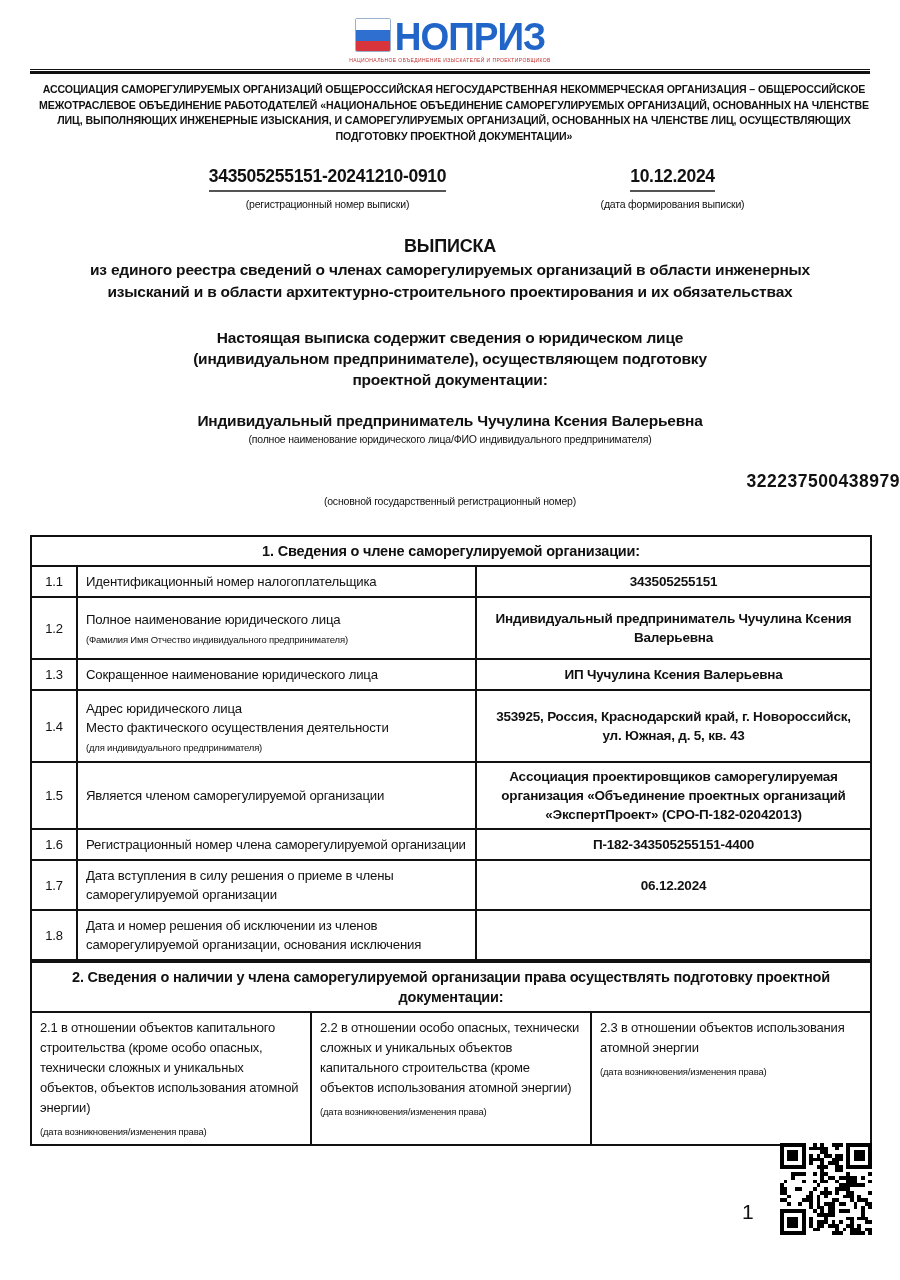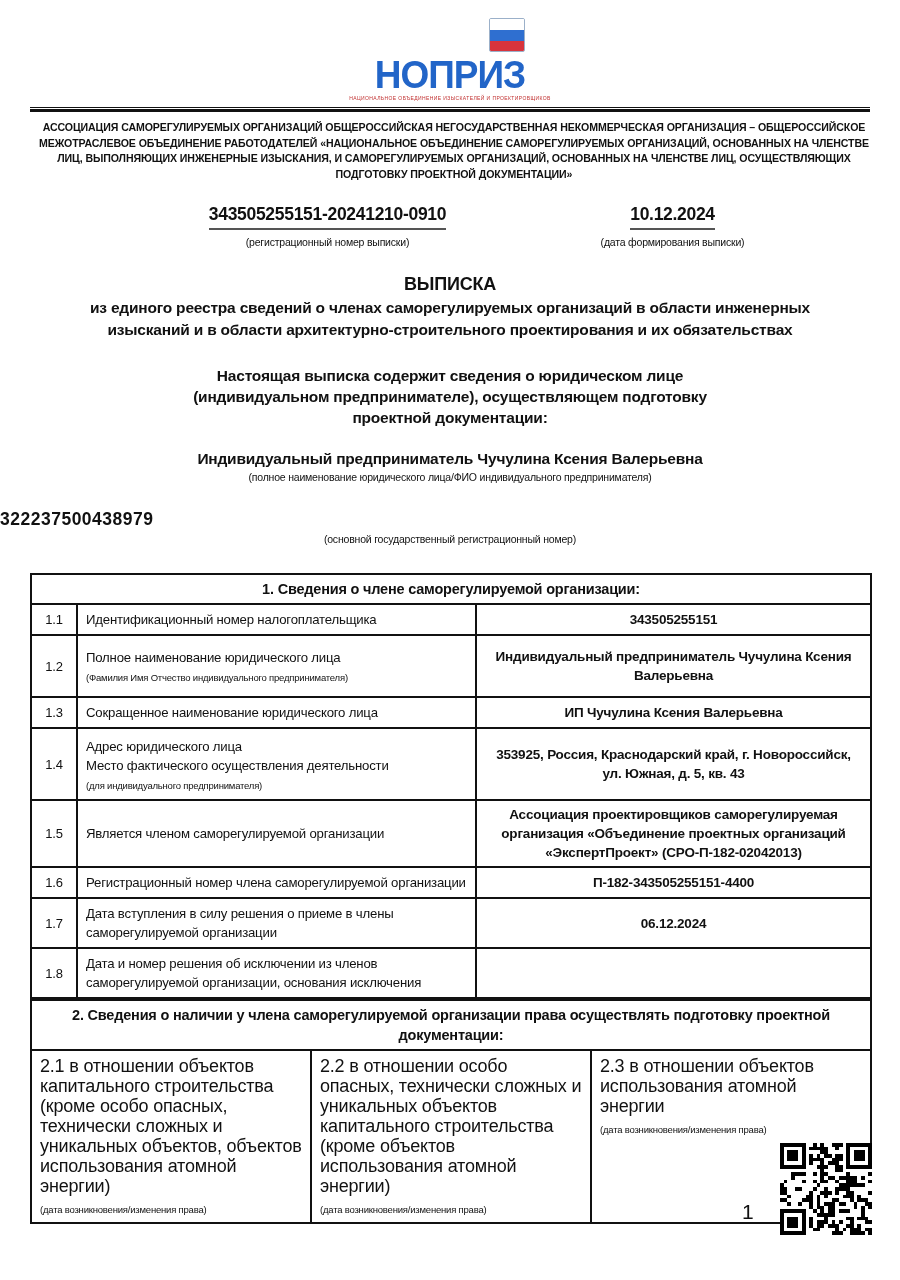--- a/index.html
+++ b/index.html
@@ -6,21 +6,21 @@
   html,body { background:#e8e8e8; }
   body { font-family:"Liberation Sans", sans-serif; color:#111; }
   .page {
     position:relative; width:900px; height:1280px; margin:0 auto;
     background:#ffffff; overflow:hidden;
     letter-spacing:-0.2px;
   }
   
   .logo-block { padding-top:16px; text-align:center; }
   .logo-inner { display:inline-flex; flex-direction:column; align-items:center; }
-  .logo-row { display:inline-flex; align-items:flex-end; gap:4px;flex-direction:column; }
+  .logo-row { display:inline-flex; align-items:flex-start; gap:4px; }
   .flag-emblem { width:36px; height:34px; border:1px solid #9bb0c9; display:flex; flex-direction:column; border-radius:2px; overflow:hidden; }
   .flag-emblem .s1 { flex:1; background:#ffffff; }
   .flag-emblem .s2 { flex:1; background:#2f6fd0; }
   .flag-emblem .s3 { flex:1; background:#d8343c; }
   .logo-name { font-size:37px; font-weight:bold; color:#2265c8; letter-spacing:-1px; line-height:1; transform:scaleY(1.05); }
   .logo-tagline { margin-top:2px; font-size:5px; color:#c03030; letter-spacing:0.4px; white-space:nowrap; }
   
   .double-rule { margin:6px 30px 0 30px; height:5px; border-top:1.5px solid #111; border-bottom:3.5px solid #111; }
   
   .assoc-header {
@@ -32,36 +32,36 @@
   .meta-left { position:absolute; left:135px; width:385px; text-align:center; }
   .meta-right { position:absolute; left:540px; width:265px; text-align:center; }
   .meta-value { display:inline-block; font-size:17.5px; font-weight:bold; border-bottom:2px solid #555; padding-bottom:3px; letter-spacing:-0.3px; }
   .meta-label { margin-top:6px; font-size:10.5px; letter-spacing:-0.2px; }
   
   .doc-title { text-align:center; font-size:18px; font-weight:bold; margin-top:8px; }
   .doc-subtitle { text-align:center; font-size:15.5px; font-weight:bold; line-height:22px; margin-top:2px; }
   .statement { text-align:center; font-size:15.5px; font-weight:bold; line-height:21px; margin-top:24px; }
   .subject-name { text-align:center; font-size:15.5px; font-weight:bold; margin-top:22px; }
   .small-note { text-align:center; font-size:10.5px; margin-top:3px; }
-  .ogrn { text-align:left; font-size:17.5px; font-weight:bold; margin-top:26px; letter-spacing:0.5px; }
+  .ogrn { text-align:right; font-size:17.5px; font-weight:bold; margin-top:26px; letter-spacing:0.5px; }
   
   table { border-collapse:collapse; width:840px; margin:0 30px; table-layout:fixed; }
   .tbl1 { margin-top:28px; }
   td, th { border:2px solid #111; vertical-align:middle; }
   .sec-title { font-size:14.5px; font-weight:bold; text-align:center; padding:4px 6px; line-height:20px; }
   .col-num   { width:46px; }
   .col-label { width:399px; }
   .col-value { width:395px; }
   .cell-num   { text-align:center; font-size:13px; padding:2px; }
   .cell-label { font-size:13.2px; padding:5px 8px; line-height:19px; }
   .cell-label .sub { display:block; font-size:9.5px; line-height:13px; margin-top:4px; }
   .cell-value { text-align:center; font-size:13.5px; font-weight:bold; padding:4px 8px; line-height:19px; }
   .tbl2 td { vertical-align:top; }
   .t2-col { width:280px; }
-  .t2-label { font-size:18px; line-height:20px; padding:5px 8px 3px 8px; }
+  .t2-label { font-size:13px; line-height:20px; padding:5px 8px 3px 8px; }
   .t2-sub { font-size:9.5px; line-height:13px; padding:4px 8px 6px 8px; }
   .t2-value { text-align:center; font-size:13.5px; font-weight:bold; padding:5px 4px; vertical-align:middle; }
   
   .page-number { position:absolute; left:742px; top:1200px; font-size:21px; }
   .qr { position:absolute; left:780px; top:1143px; width:92px; height:92px; }
 </style>
 </head>
 <body>
 
 <div class="page">

